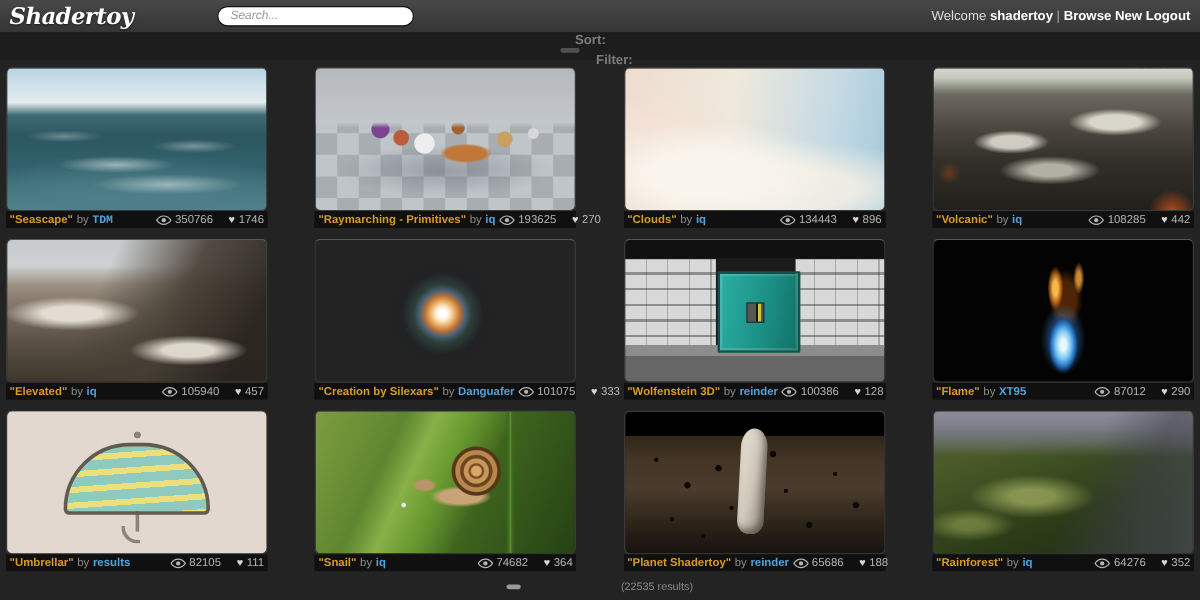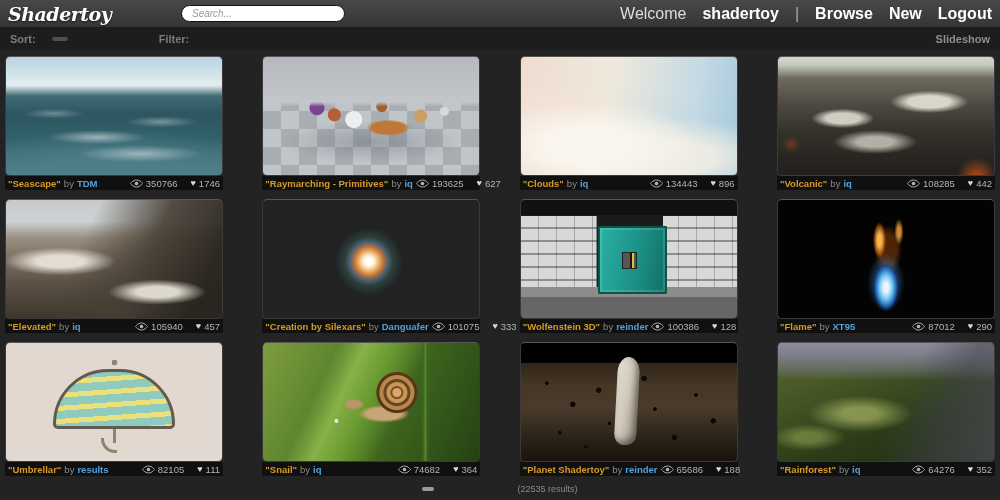--- a/index.html
+++ b/index.html
@@ -4,26 +4,26 @@
 <style>
   * { margin:0; padding:0; box-sizing:border-box; }
   html,body { width:1000px; height:500px; overflow:hidden; }
   body { background:#232323; font-family:"Liberation Sans",sans-serif; color:#ccc; }
 
   
   .header { position:relative; height:28px; background:linear-gradient(#484848,#353535); border-bottom:1px solid #1a1a1a; display:flex; align-items:center; }
   .logo { font-family:"DejaVu Serif",serif; font-style:italic; font-weight:bold; font-size:19px; color:#fff; margin-left:8px; letter-spacing:-.5px; text-shadow:0 1px 2px rgba(0,0,0,.6); }
   .search { position:absolute; left:181px; top:5px; width:164px; height:17px; border-radius:9px; border:1px solid #111; background:#fff; font-size:10px; font-style:italic; padding:0 10px; color:#333; outline:none; }
   .search::placeholder { color:#999; }
-  .usernav { position:absolute; right:8px; top:0; height:28px; display:flex; align-items:center; gap:16px; font-size:16px; color:#ddd; }
+  .usernav { position:absolute; right:8px; top:0; height:28px; display:flex; align-items:center; gap:3px; font-size:11px; color:#ddd; }
   .usernav .bold { font-weight:bold; color:#fff; cursor:pointer; }
   .usernav .sep { color:#aaa; }
 
   
-  .subbar { height:22px; background:#1d1d1d; display:flex; align-items:center; padding:0 10px; font-size:11px; }
+  .subbar { height:22px; background:#1d1d1d; display:flex; align-items:center; padding:0 10px; font-size:11px;flex-direction:column; }
   .subbar .lbl { color:#7c7c7c; font-weight:bold; margin-right:16px; }
   .sort-opts, .filter-opts { display:flex; align-items:center; gap:17px; }
   .opt { color:#969696; font-weight:bold; cursor:pointer; white-space:nowrap; }
   .opt.active { background:#4f4f4f; color:#f0f0f0; padding:2px 8px; border-radius:3px; }
   .filter-lbl { margin-left:40px; }
   .slideshow { margin-left:auto; color:#8e8e8e; font-weight:bold; cursor:pointer; }
 
   
   .grid { display:grid; grid-template-columns:repeat(4,218px); justify-content:space-between; row-gap:9px; padding:0 5px; margin-top:6px; }
   .card { width:218px; }
@@ -190,21 +190,21 @@
     </span>
   <span class="slideshow">Slideshow</span>
 </div>
 
 <div class="grid">
     <div class="card">
     <div class="thumb art-seascape"></div>
     <div class="caption">
       <span class="title" style="color: rgb(215, 155, 40);">"Seascape"</span>
       <span class="by">by</span>
-      <span class="author" style="color: rgb(83, 162, 217);">TDM</span>
+      <span class="author" style="color: rgb(83, 162, 217); font-family: Liberation Mono, monospace;">TDM</span>
       <span class="stats">
         <span class="views">
           <svg class="eye" width="13" height="9" viewBox="0 0 26 18">
             <path d="M13 2 C6 2 1 9 1 9 C1 9 6 16 13 16 C20 16 25 9 25 9 C25 9 20 2 13 2 Z" fill="none" stroke="#b4b4b4" stroke-width="2"></path>
             <circle cx="13" cy="9" r="3.6" fill="#b4b4b4"></circle>
           </svg>
           <span>350766</span>
         </span>
         <span class="likes">
           <span class="heart">♥</span>
@@ -222,21 +222,21 @@
       <span class="stats">
         <span class="views">
           <svg class="eye" width="13" height="9" viewBox="0 0 26 18">
             <path d="M13 2 C6 2 1 9 1 9 C1 9 6 16 13 16 C20 16 25 9 25 9 C25 9 20 2 13 2 Z" fill="none" stroke="#b4b4b4" stroke-width="2"></path>
             <circle cx="13" cy="9" r="3.6" fill="#b4b4b4"></circle>
           </svg>
           <span>193625</span>
         </span>
         <span class="likes">
           <span class="heart">♥</span>
-          <span>627</span>
+          <span>270</span>
         </span>
       </span>
     </div>
   </div>
     <div class="card">
     <div class="thumb art-clouds"></div>
     <div class="caption">
       <span class="title" style="color: rgb(215, 155, 40);">"Clouds"</span>
       <span class="by">by</span>
       <span class="author" style="color: rgb(83, 162, 217);">iq</span>

